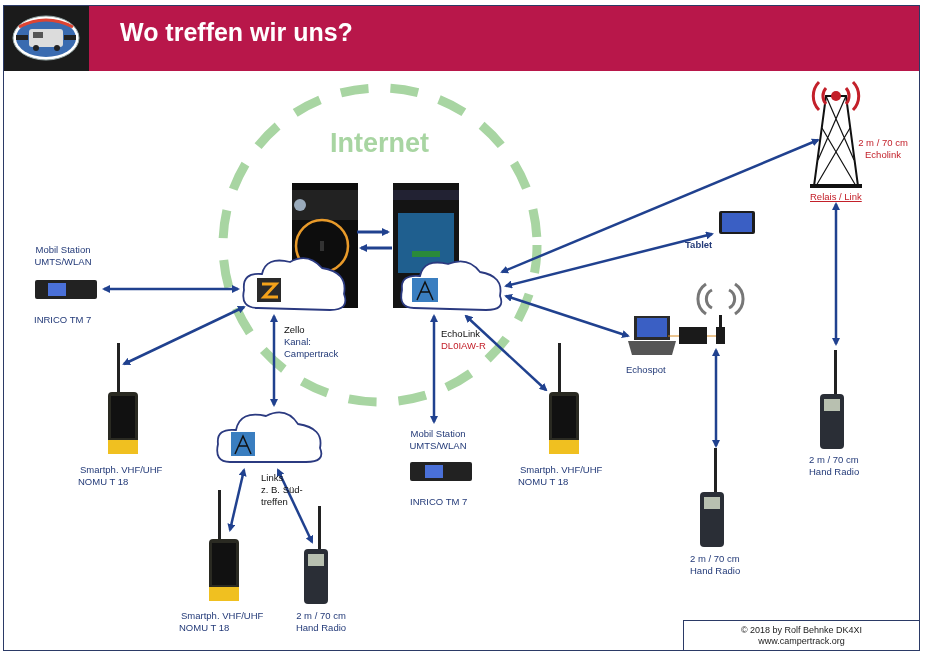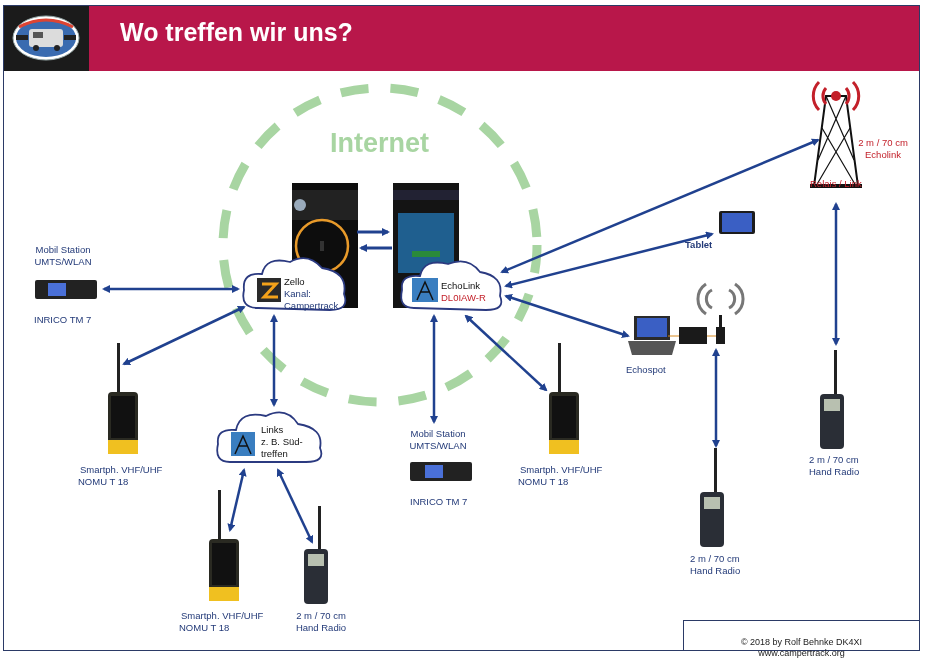--- a/index.html
+++ b/index.html
@@ -8,21 +8,21 @@
   .header{position:absolute;left:3px;top:5px;width:917px;height:66px;background:#b8174a;}
   .logo-box{position:absolute;left:3px;top:5px;width:86px;height:66px;background:#1b1b1b;}
   .title{position:absolute;left:120px;top:18px;font-size:25px;font-weight:bold;color:#ffffff;}
   .lbl{position:absolute;font-size:9.5px;color:#233a78;line-height:12px;white-space:nowrap;}
   .lbl.c{text-align:center;}
   .red{color:#c3202a;}
   .internet{position:absolute;left:330px;top:128px;font-size:27px;font-weight:bold;color:#a8d5a2;}
   svg.diagram{position:absolute;left:0;top:0;}
   .footer{position:absolute;left:683px;top:620px;width:237px;height:31px;border:1.5px solid #2b3a66;box-sizing:border-box;background:#fff;}
   .footer div{font-size:9px;color:#222;text-align:center;line-height:11px;}
-  .cloud-text{position:absolute;font-size:9.5px;line-height:12px;color:#111;white-space:nowrap;}
+  .cloud-text{position:absolute;font-size:9.5px;line-height:12px;color:#111;white-space:nowrap;margin-top:48px;}
   .cloud-text .blue{color:#233a78;}
 </style>
 </head>
 <body>
 
 <div class="header"></div>
 <div class="logo-box">
   <svg width="86" height="66">
     <ellipse cx="43" cy="33" rx="33" ry="22" fill="#fff" stroke="#9aa" stroke-width="1"></ellipse>
     <ellipse cx="43" cy="33" rx="30" ry="19" fill="#3a6bb0"></ellipse>
@@ -220,18 +220,18 @@
   <div>Hand Radio</div>
 </div>
 
 <div class="lbl" style="left:685px;top:239px;font-weight:bold;">Tablet</div>
 <div class="lbl" style="left:626px;top:364px;">Echospot</div>
 
 <div class="lbl c red" style="left:848px;top:137px;width:70px;">
   <div>2 m / 70 cm</div>
   <div>Echolink</div>
 </div>
-<div class="lbl red" style="left:810px;top:178px;">Relais / Link</div>
+<div class="lbl red" style="left:810px;top:191px;text-decoration:underline;">Relais / Link</div>
 
 <div class="footer">
-  <div style="margin-top:16px;text-align:center;">© 2018 by Rolf Behnke DK4XI</div>
+  <div style="margin-top:4px;text-align:center;">© 2018 by Rolf Behnke DK4XI</div>
   <div>www.campertrack.org</div>
 </div>
 
 </body></html>

